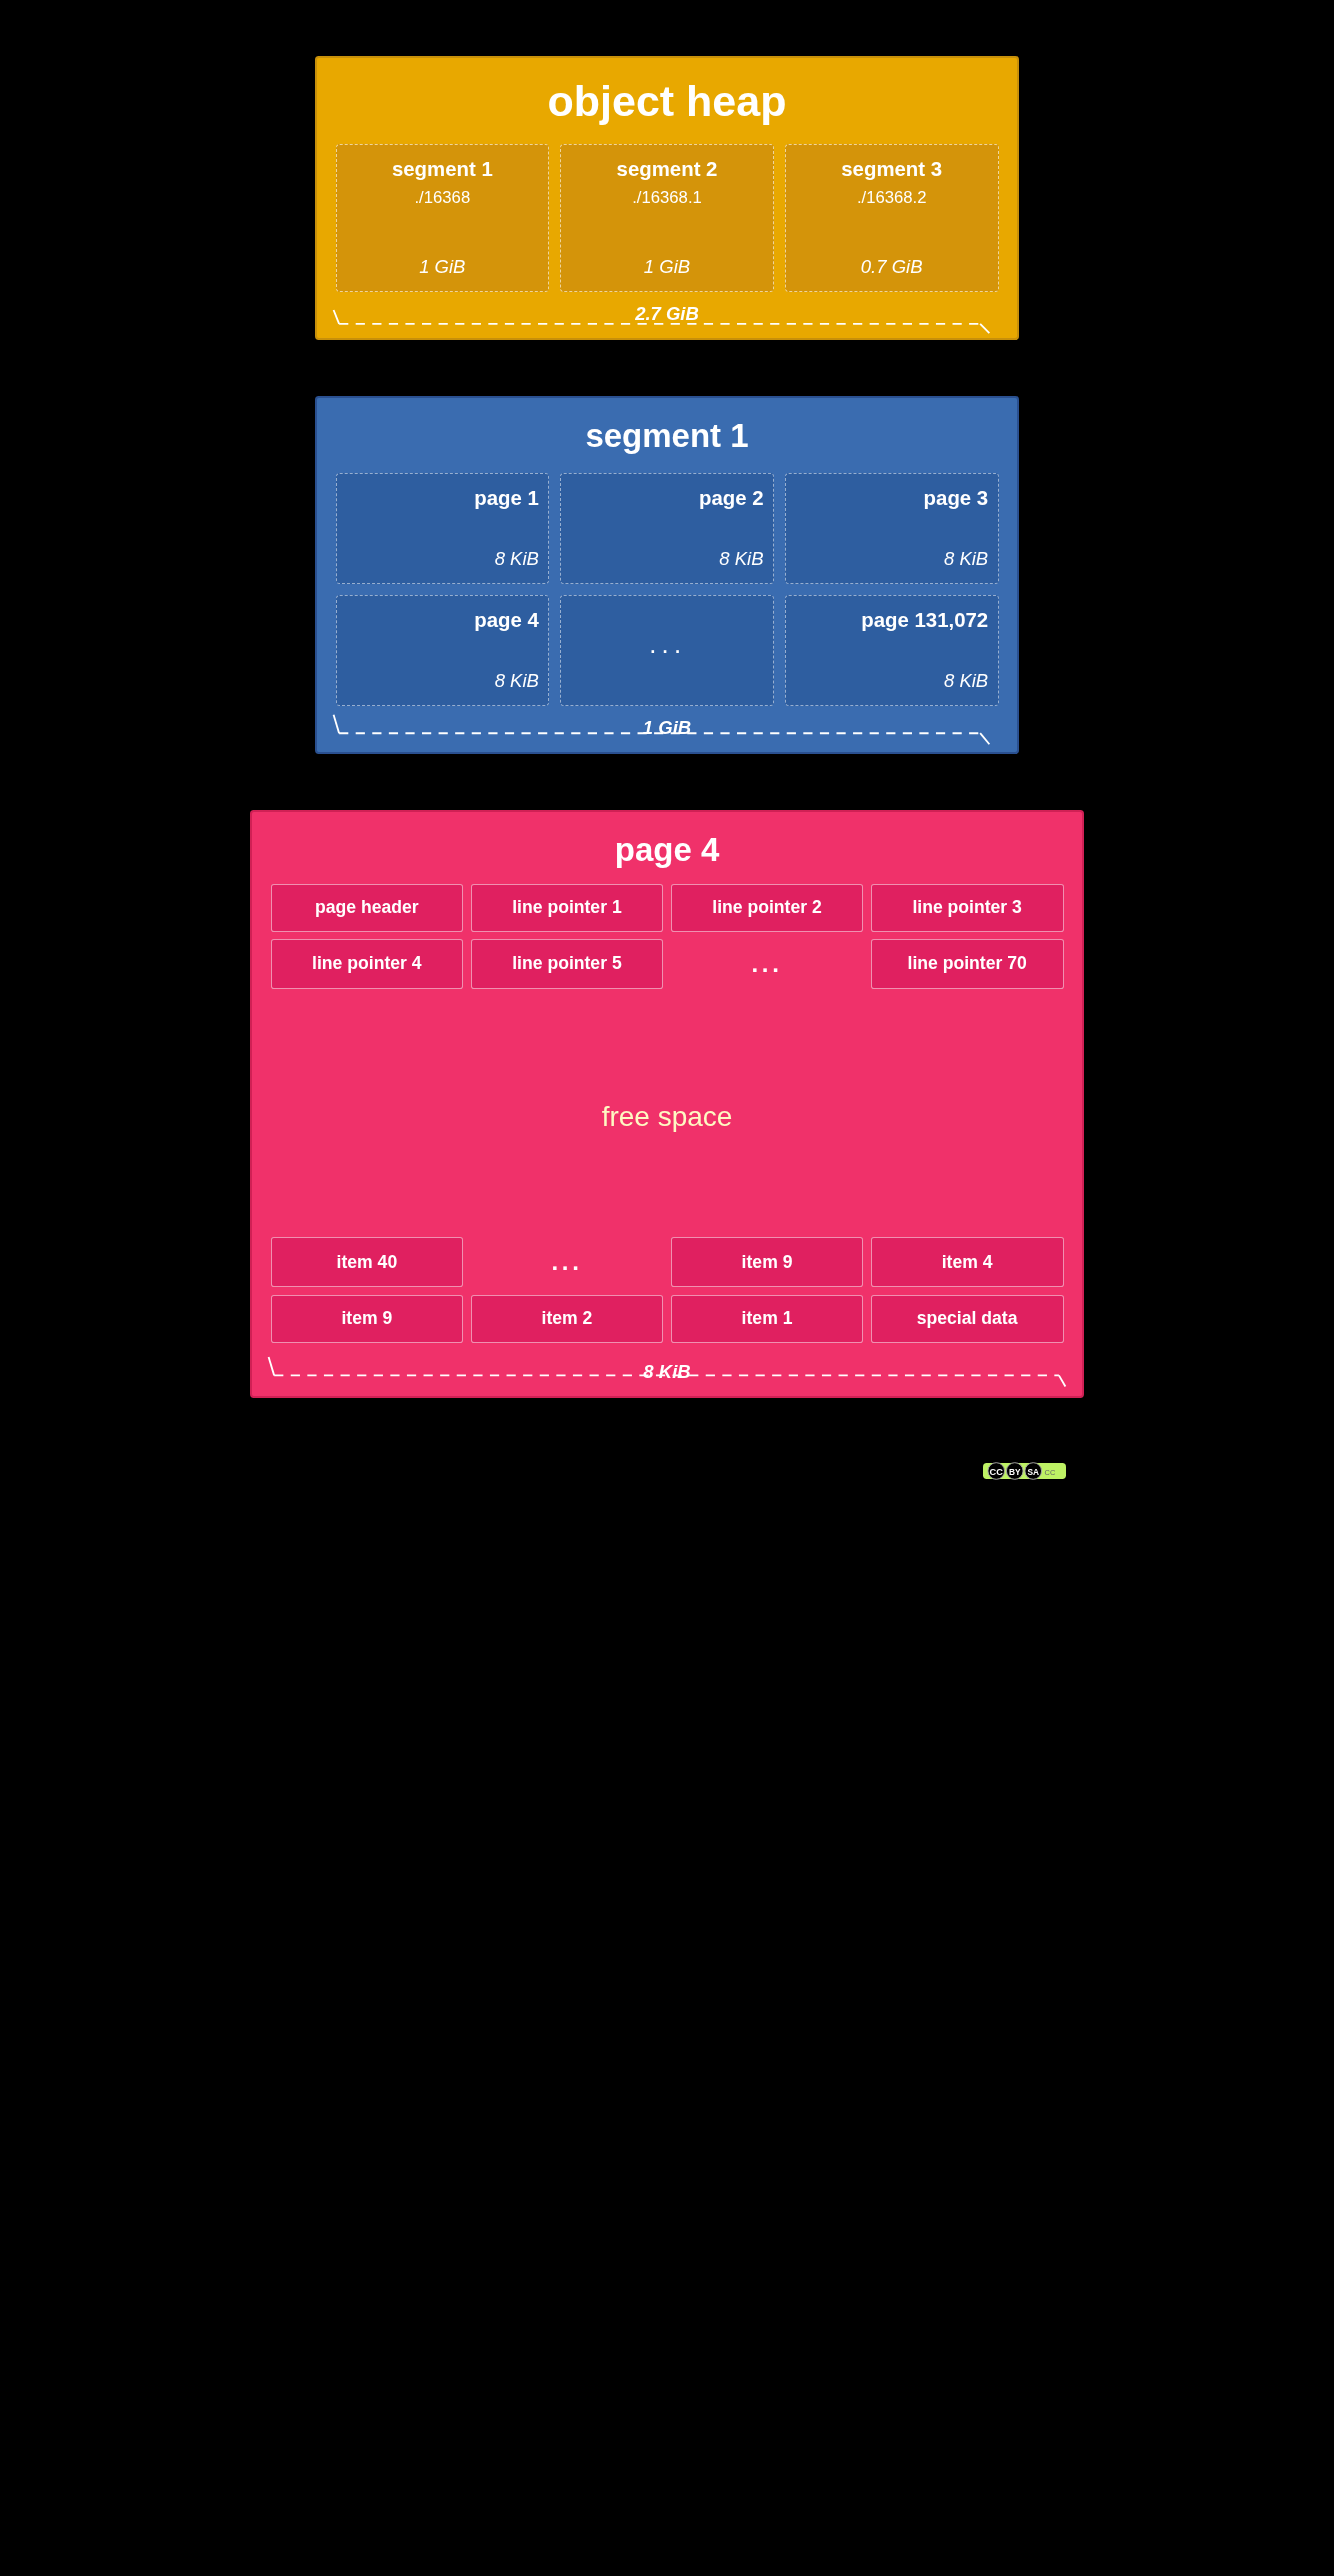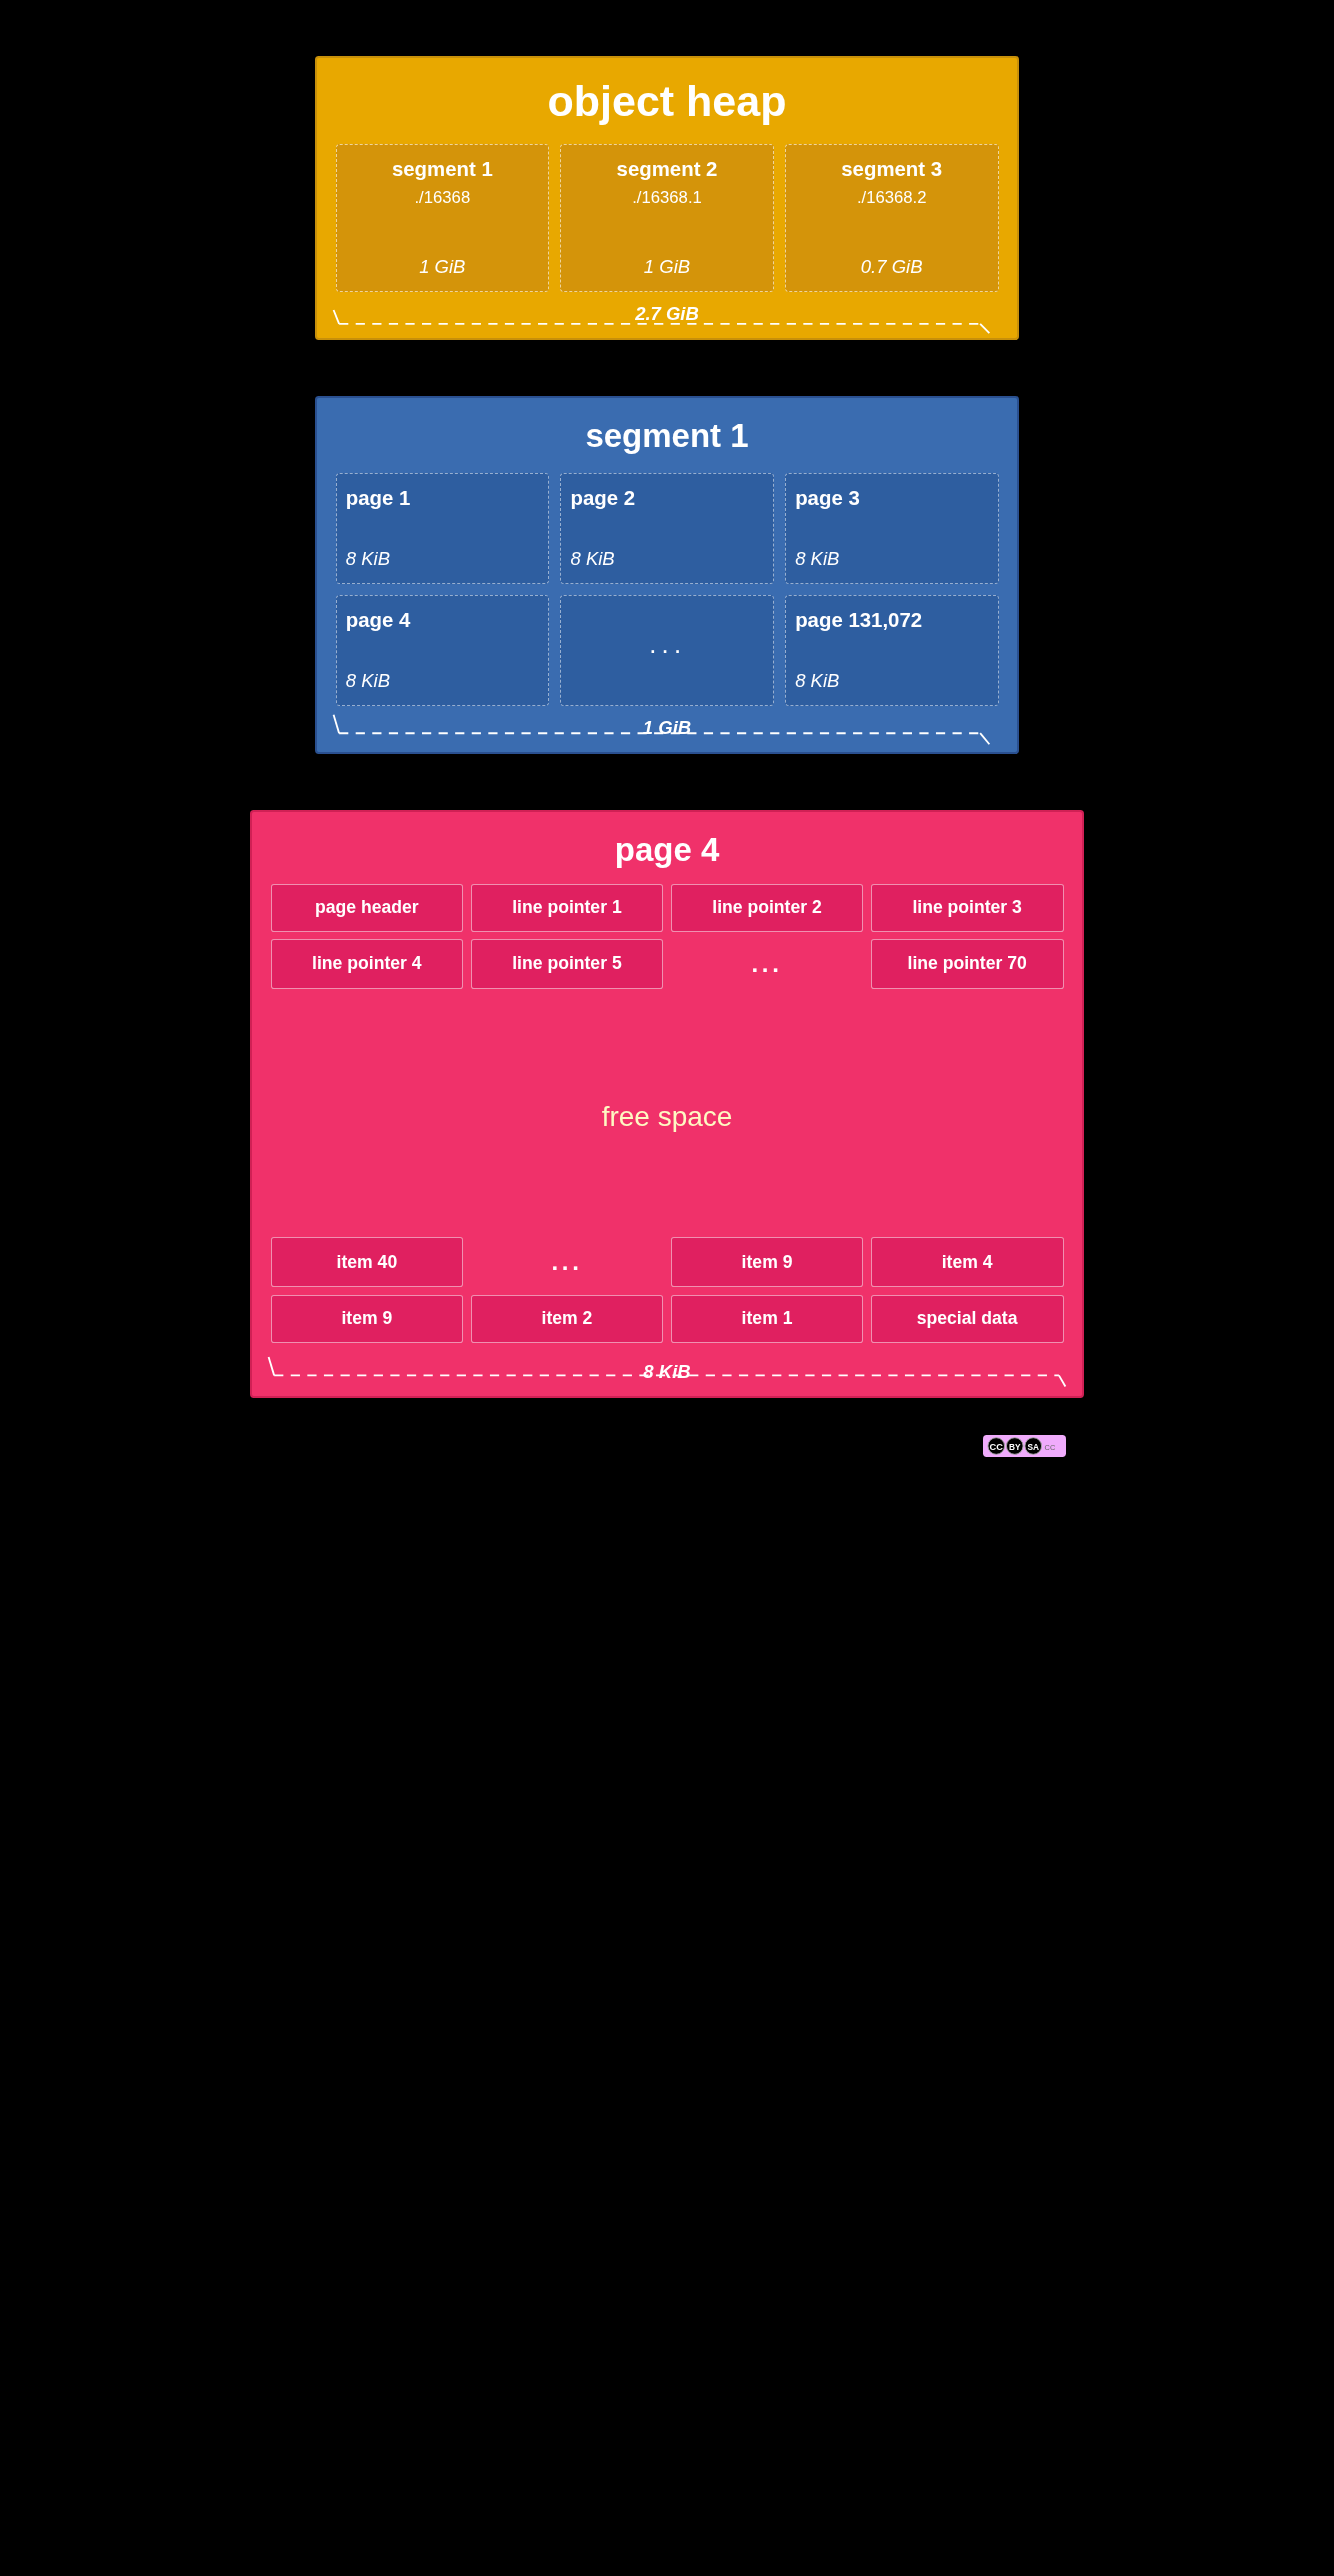--- a/index.html
+++ b/index.html
@@ -104,21 +104,21 @@
       gap: 11px;
     }
     .page-box {
       background: #2E5EA0;
       border: 1.9px dashed rgba(255,255,255,0.5);
       border-radius: 3.7px;
       padding: 13px 9.3px;
       color: #fff;
       display: flex;
       flex-direction: column;
-      align-items: flex-start;
+      align-items: flex-end;
       gap: 5.6px;
       min-height: 111px;
     }
     .page-name {
       font-size: 20.4px;
       font-weight: bold;
     }
     .page-size {
       font-size: 18.5px;
       font-style: italic;
@@ -220,29 +220,30 @@
     .cc-badge {
       margin-top: 37px;
       display: flex;
       align-items: center;
       justify-content: flex-end;
       width: 834px;
       padding-right: 18.5px;
     }
     .cc-icon {
       width: 83px;
-      height: 22px;
-      background: #f0abfc;
+      height: 16px;
+      background: #bef264;
       border-radius: 3.7px;
       display: flex;
       align-items: center;
       justify-content: center;
       font-size: 12px;
       color: #333;
       gap: 3.7px;
+      margin-top: 28px;
     }
   </style>
 </head>
 <body>
 
 <div class="heap-container">
   <div class="heap-title">object heap</div>
   <div class="heap-segments">
     <div class="segment-box">
       <span class="segment-name">segment 1</span>

